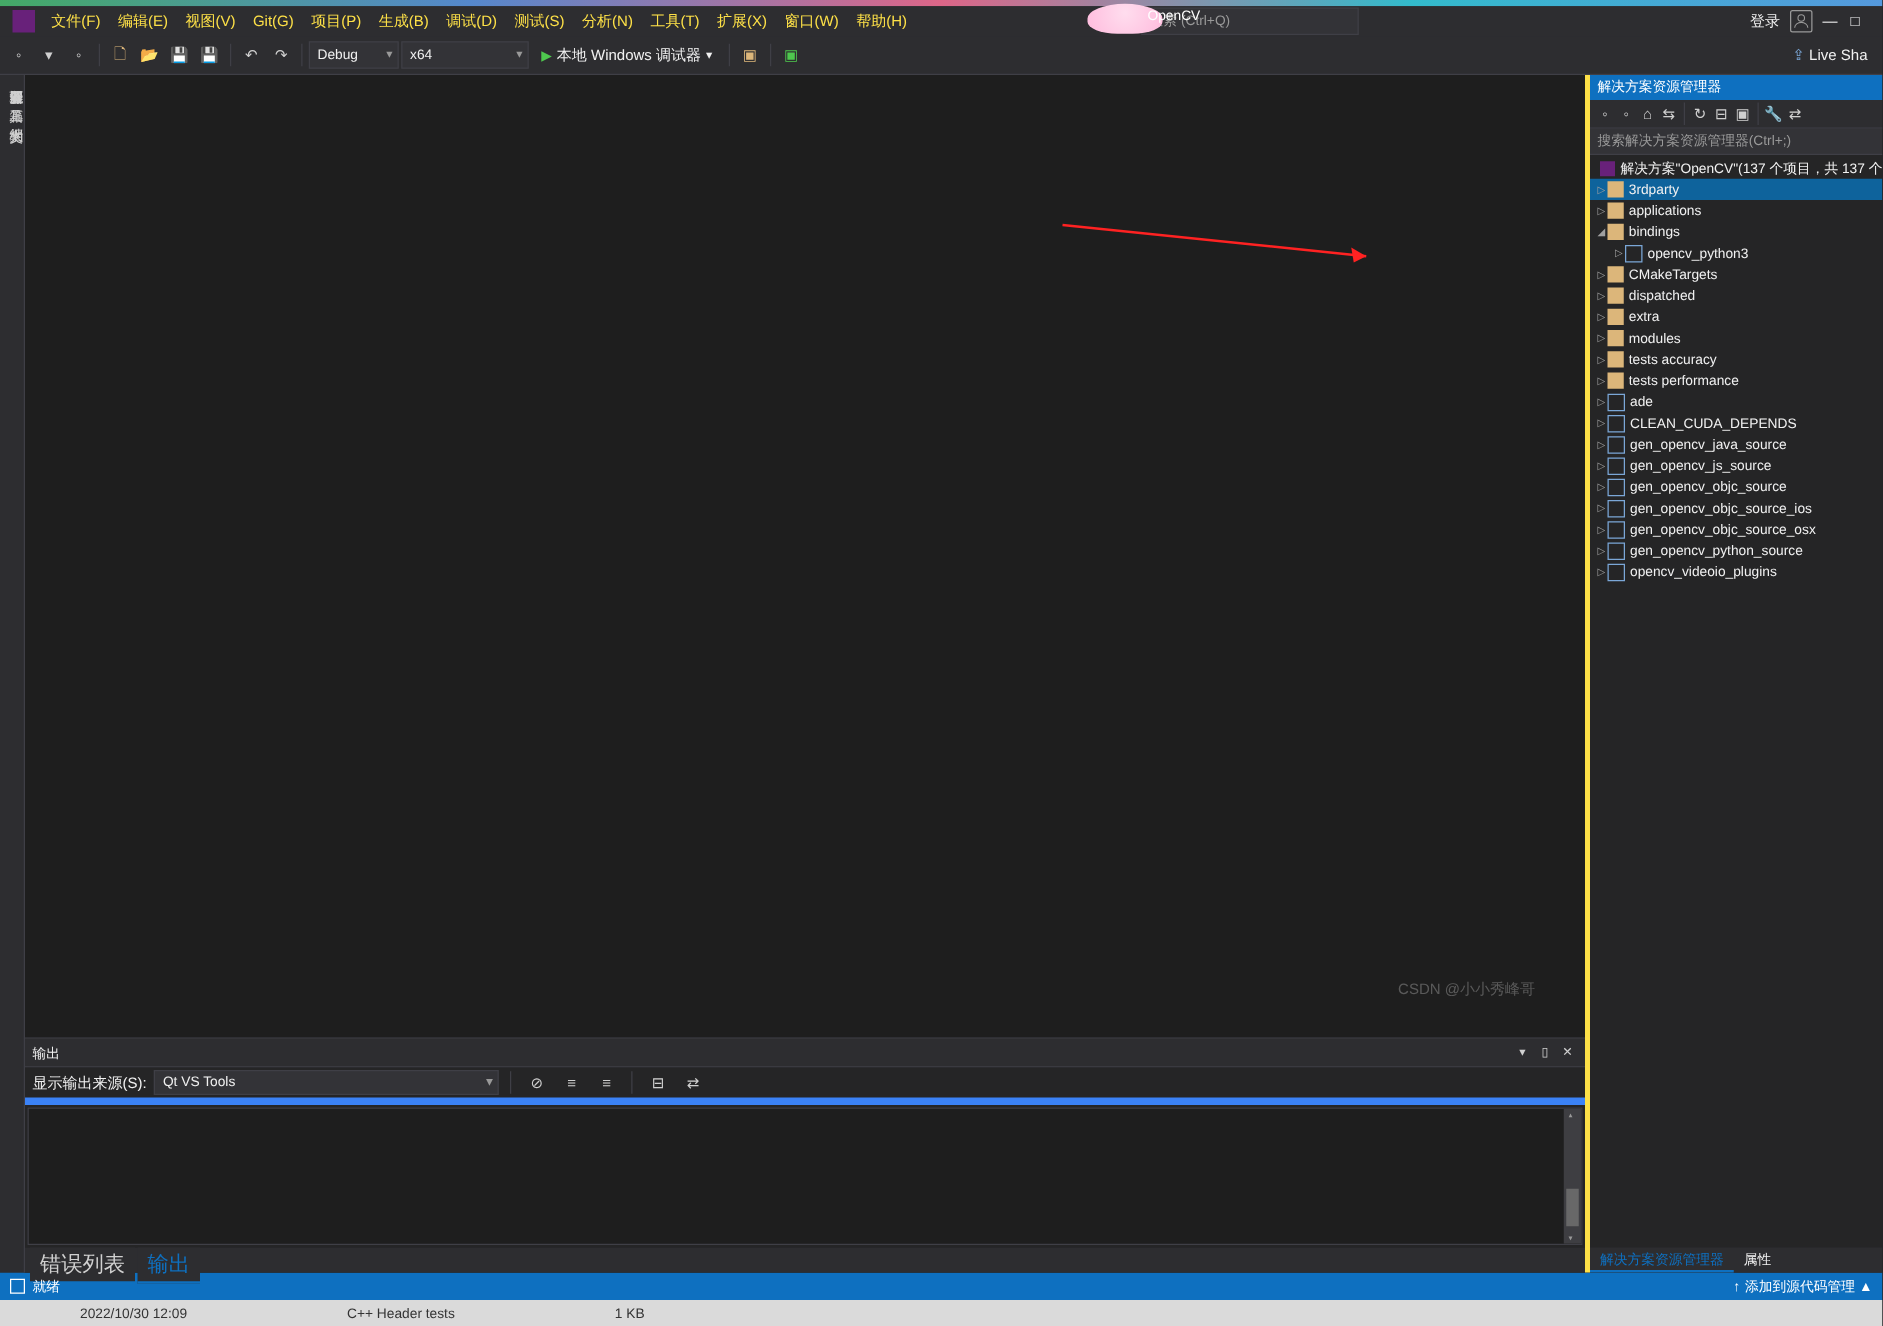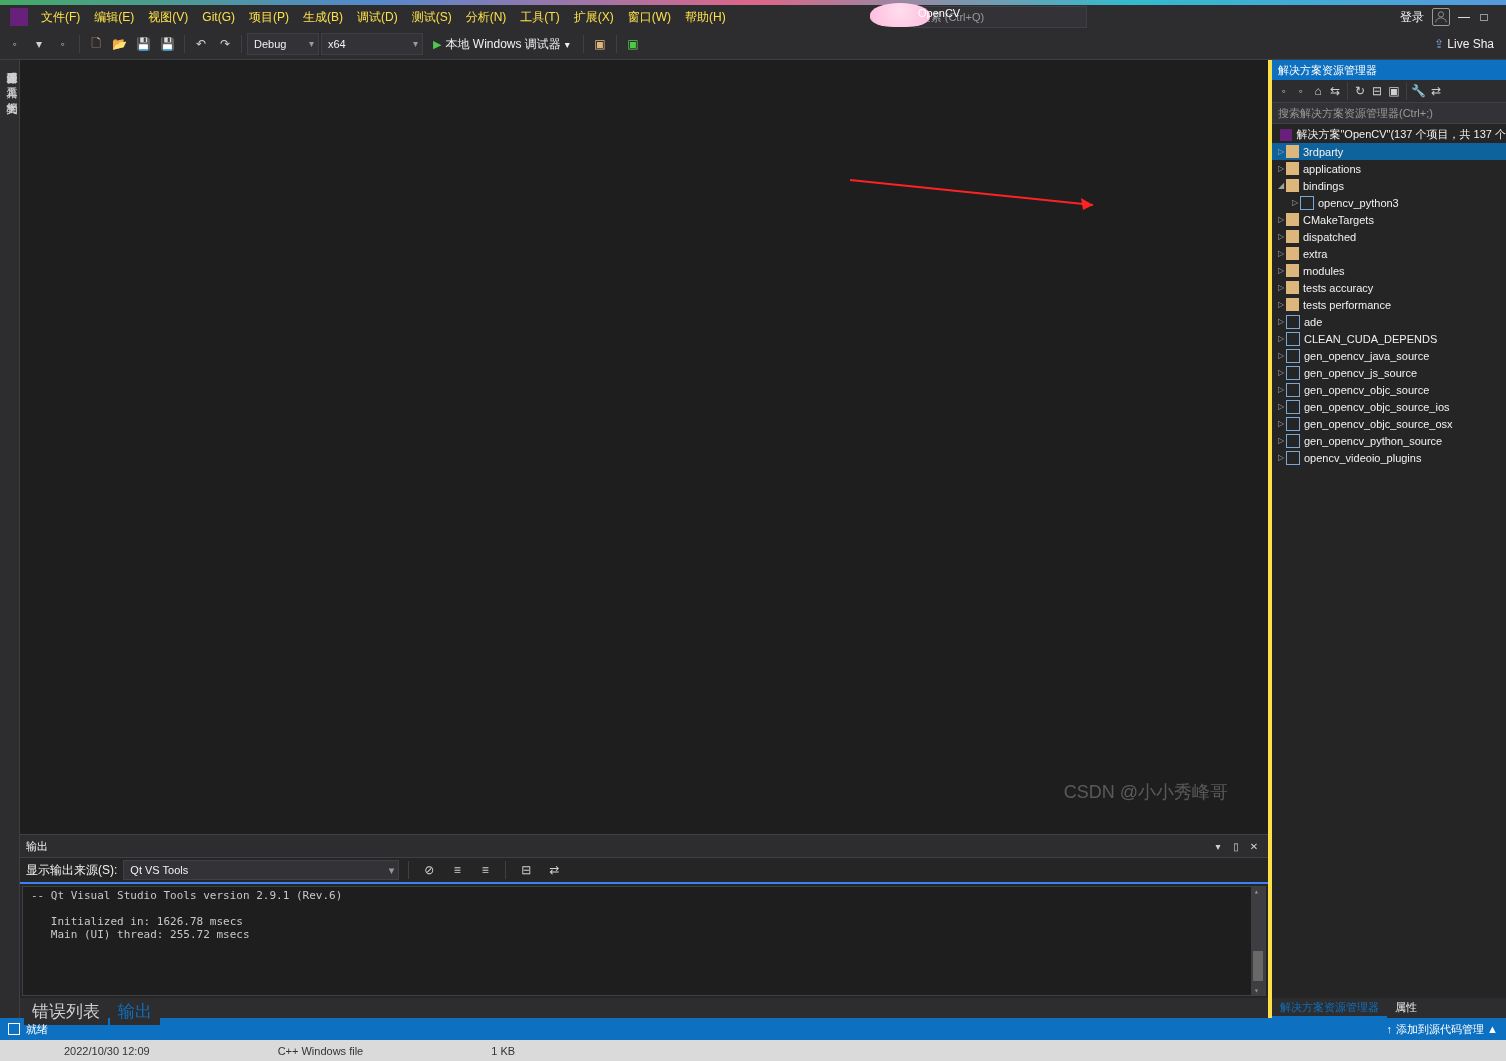--- a/index.html
+++ b/index.html
@@ -21,21 +21,21 @@
   .main{display:flex;height:calc(1061px - 5px - 24px - 30px - 22px - 22px)}
   .left-rail{width:19px;background:#2D2D30;border-right:1px solid #3F3F46;writing-mode:vertical-rl;text-orientation:mixed;text-align:left;padding-top:4px;font-size:11px;color:#D0D0D0}
   .left-rail span{margin-bottom:12px;cursor:pointer;display:inline-block}
   .editor-col{flex:1;display:flex;flex-direction:column;background:#1E1E1E}
   .editor-area{flex:1;position:relative}
   .arrow-svg{position:absolute;top:0;left:0;pointer-events:none}
   .output-panel{border-top:1px solid #3F3F46;background:#252526}
   .output-header{background:#2D2D30;display:flex;align-items:center;height:22px;padding:0 6px;border-bottom:1px solid #3F3F46}
   .output-header .title{font-size:11px}
   .output-actions{margin-left:auto;display:flex;gap:2px}
-  .output-toolbar{display:flex;align-items:center;height:24px;padding:0 6px;background:#252526;gap:6px;border-bottom:2px solid #3b82f6}
+  .output-toolbar{display:flex;align-items:center;height:24px;padding:0 6px;background:#252526;gap:6px;border-bottom:6px solid #3b82f6}
   .out-dropdown{background:#333337;border:1px solid #3F3F46;height:18px;width:250px;padding:0 18px 0 6px;font-size:11px;line-height:18px;position:relative}
   .out-dropdown::after{content:"▾";position:absolute;right:4px;top:0;color:#999}
   .output-body{background:#1E1E1E;font-family:Consolas,monospace;font-size:11px;padding:2px 8px 20px;height:86px;overflow:hidden;color:#C8C8C8;position:relative;border:1px solid #3F3F46;margin:2px}
   .output-body pre{margin:0;white-space:pre}
   .output-scroll{position:absolute;right:0;top:0;width:14px;height:100%;background:#3E3E42}
   .output-scroll .thumb{position:absolute;left:2px;width:10px;background:#686868;bottom:14px;height:30px}
   .output-scroll .arr{position:absolute;left:3px;font-size:8px;color:#999}
   .tabs-bottom{background:#2D2D30;height:20px;display:flex;gap:2px;padding:0 4px;font-size:17px;align-items:flex-start}
   .tab-b{padding:2px 8px;background:#2D2D30;color:#D0D0D0;cursor:pointer}
   .tab-b.act{color:#0E70C0;border-bottom:2px solid #0E70C0}
@@ -51,21 +51,21 @@
   .fold-closed{background:#DCB67A}
   .proj-ico{width:12px;height:12px;border:1px solid #7BA7D7;margin-right:4px;flex-shrink:0}
   .sln-ico{width:12px;height:12px;background:#68217A;margin-right:4px;flex-shrink:0}
   .right-bottom-tabs{height:20px;display:flex;background:#2D2D30;font-size:11px}
   .rtab{padding:2px 8px;cursor:pointer}
   .rtab.act{color:#0E70C0;border-bottom:2px solid #0E70C0}
   .statusbar{height:22px;background:#0E70C0;color:#fff;display:flex;align-items:center;padding:0 8px;font-size:11px}
   .statusbar .sbr{margin-left:auto}
   .taskbar{height:22px;background:#dadada;display:flex;align-items:center;font-size:11px;color:#333}
   .taskbar span{padding:0 64px}
-  .watermark{position:absolute;right:40px;bottom:30px;color:rgba(200,200,200,.35);font-size:18px;font-family:sans-serif}
+  .watermark{position:absolute;right:40px;bottom:30px;color:rgba(200,200,200,.35);font-size:12px;font-family:sans-serif}
   .opencv-label{position:absolute;top:2px;left:918px;color:#fff;font-size:11px}
   .mascot{position:absolute;top:-2px;left:870px;width:60px;height:24px;background:radial-gradient(circle at 50% 30%,#fde,#fbd);border-radius:50% 50% 40% 40%}
   svg.ico{width:14px;height:14px}
 </style>
 </head>
 <body>
 
 <div class="top-stripe"></div>
 
 <div class="menubar">
@@ -158,24 +158,20 @@
         <div class="out-dropdown">Qt VS Tools</div>
         <div class="tb-sep"></div>
         <div class="tb-btn">⊘</div>
         <div class="tb-btn">≡</div>
         <div class="tb-btn">≡</div>
         <div class="tb-sep"></div>
         <div class="tb-btn">⊟</div>
         <div class="tb-btn">⇄</div>
       </div>
       <div class="output-body">
-        <pre>-- Qt Visual Studio Tools version 2.9.1 (Rev.6)
-
-   Initialized in: 1626.78 msecs
-   Main (UI) thread: 255.72 msecs</pre>
         <div class="output-scroll">
           <span class="arr" style="top:0">▴</span>
           <div class="thumb"></div>
           <span class="arr" style="bottom:0">▾</span>
         </div>
       </div>
     </div>
 
     <div class="tabs-bottom">
       <div class="tab-b">错误列表</div>
@@ -313,15 +309,15 @@
 <div class="statusbar">
   <span style="width:10px;height:10px;border:1px solid #fff;margin-right:6px"></span>
   <span>就绪</span>
   <span class="sbr">
     <span style="margin-right:4px">↑</span><span>添加到源代码管理 ▲</span>
   </span>
 </div>
 
 <div class="taskbar">
   <span>2022/10/30 12:09</span>
-  <span>C++ Windows file</span>
+  <span>C++ Header tests</span>
   <span>1 KB</span>
 </div>
 
 </body></html>

